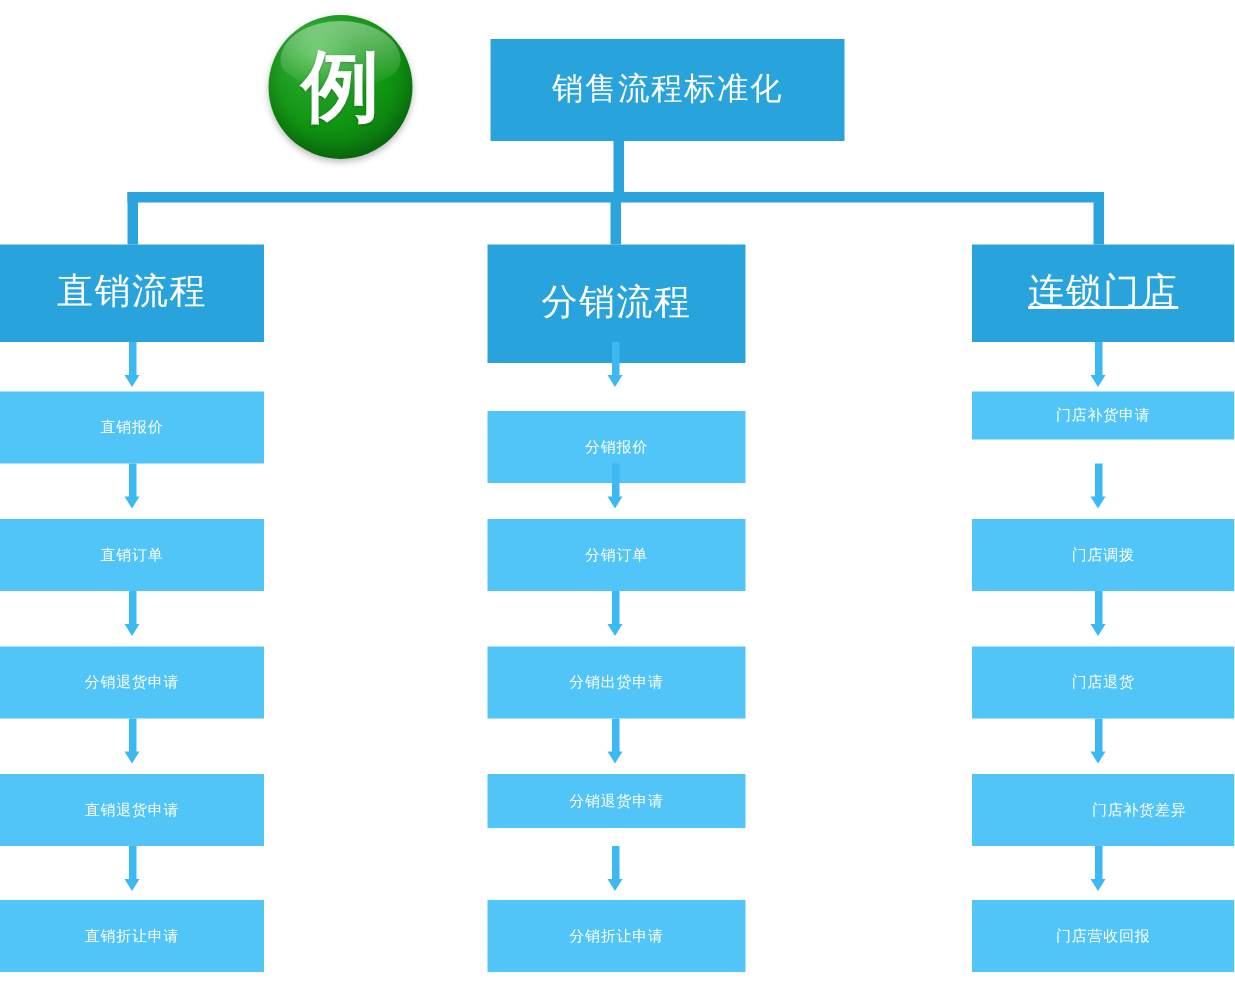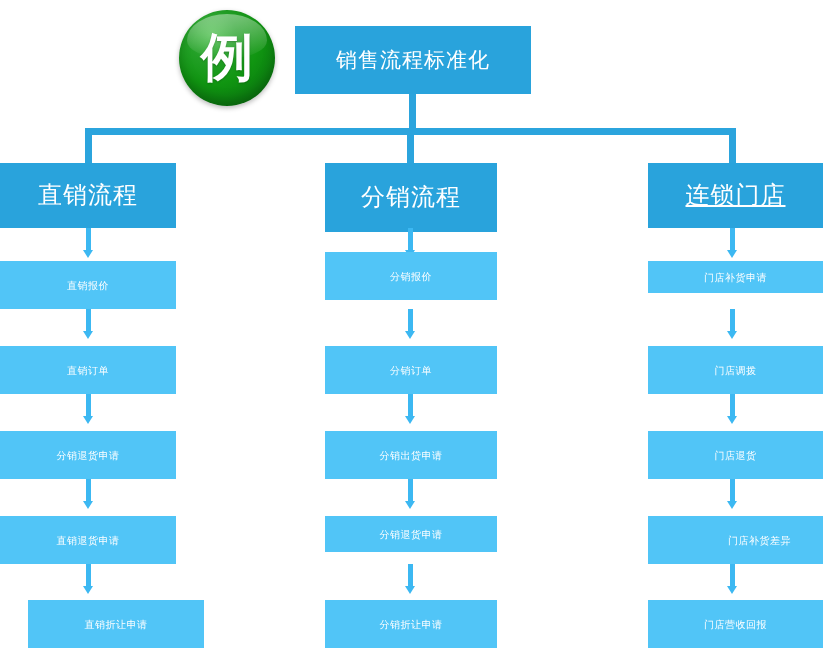--- a/index.html
+++ b/index.html
@@ -74,20 +74,21 @@
     color: #ffffff;
     text-align: center;
     box-sizing: border-box;
     line-height: 1.1;
     white-space: nowrap;
   }
   .node.root {
     background: #29a3dc;
     font-size: 21px;
     letter-spacing: 1px;
+    margin-left: 32px;
   }
   .node.branch {
     background: #29a3dc;
     font-size: 24px;
     letter-spacing: 1px;
   }
   .node.leaf {
     background: #51c5f7;
     font-size: 10px;
     letter-spacing: 0.5px;
@@ -154,31 +155,31 @@
   </div>
 
   <div class="conn light" style="left:86px; top:479px; width:5px; height:25px;"></div>
   <div class="arrow-head" style="left:83px; top:501px;"></div>
   <div class="node leaf" style="left:0px; top:516px; width:176px; height:48px;">
     <span>直销退货申请</span>
   </div>
 
   <div class="conn light" style="left:86px; top:564px; width:5px; height:25px;"></div>
   <div class="arrow-head" style="left:83px; top:586px;"></div>
-  <div class="node leaf" style="left:0px; top:600px; width:176px; height:48px;margin-left:28px;">
+  <div class="node leaf" style="left:0px; top:600px; width:176px; height:48px;">
     <span>直销折让申请</span>
   </div>
 
-  <div class="node branch" style="left:325px; top:163px; width:172px; height:69px;">
+  <div class="node branch" style="left:325px; top:163px; width:172px; height:79px;">
     <span>分销流程</span>
   </div>
 
   <div class="conn light" style="left:408px; top:228px; width:5px; height:25px;"></div>
   <div class="arrow-head" style="left:405px; top:250px;"></div>
-  <div class="node leaf" style="left:325px; top:252px; width:172px; height:48px;">
+  <div class="node leaf" style="left:325px; top:274px; width:172px; height:48px;">
     <span>分销报价</span>
   </div>
 
   <div class="conn light" style="left:408px; top:309px; width:5px; height:25px;"></div>
   <div class="arrow-head" style="left:405px; top:331px;"></div>
   <div class="node leaf" style="left:325px; top:346px; width:172px; height:48px;">
     <span>分销订单</span>
   </div>
 
   <div class="conn light" style="left:408px; top:394px; width:5px; height:25px;"></div>

